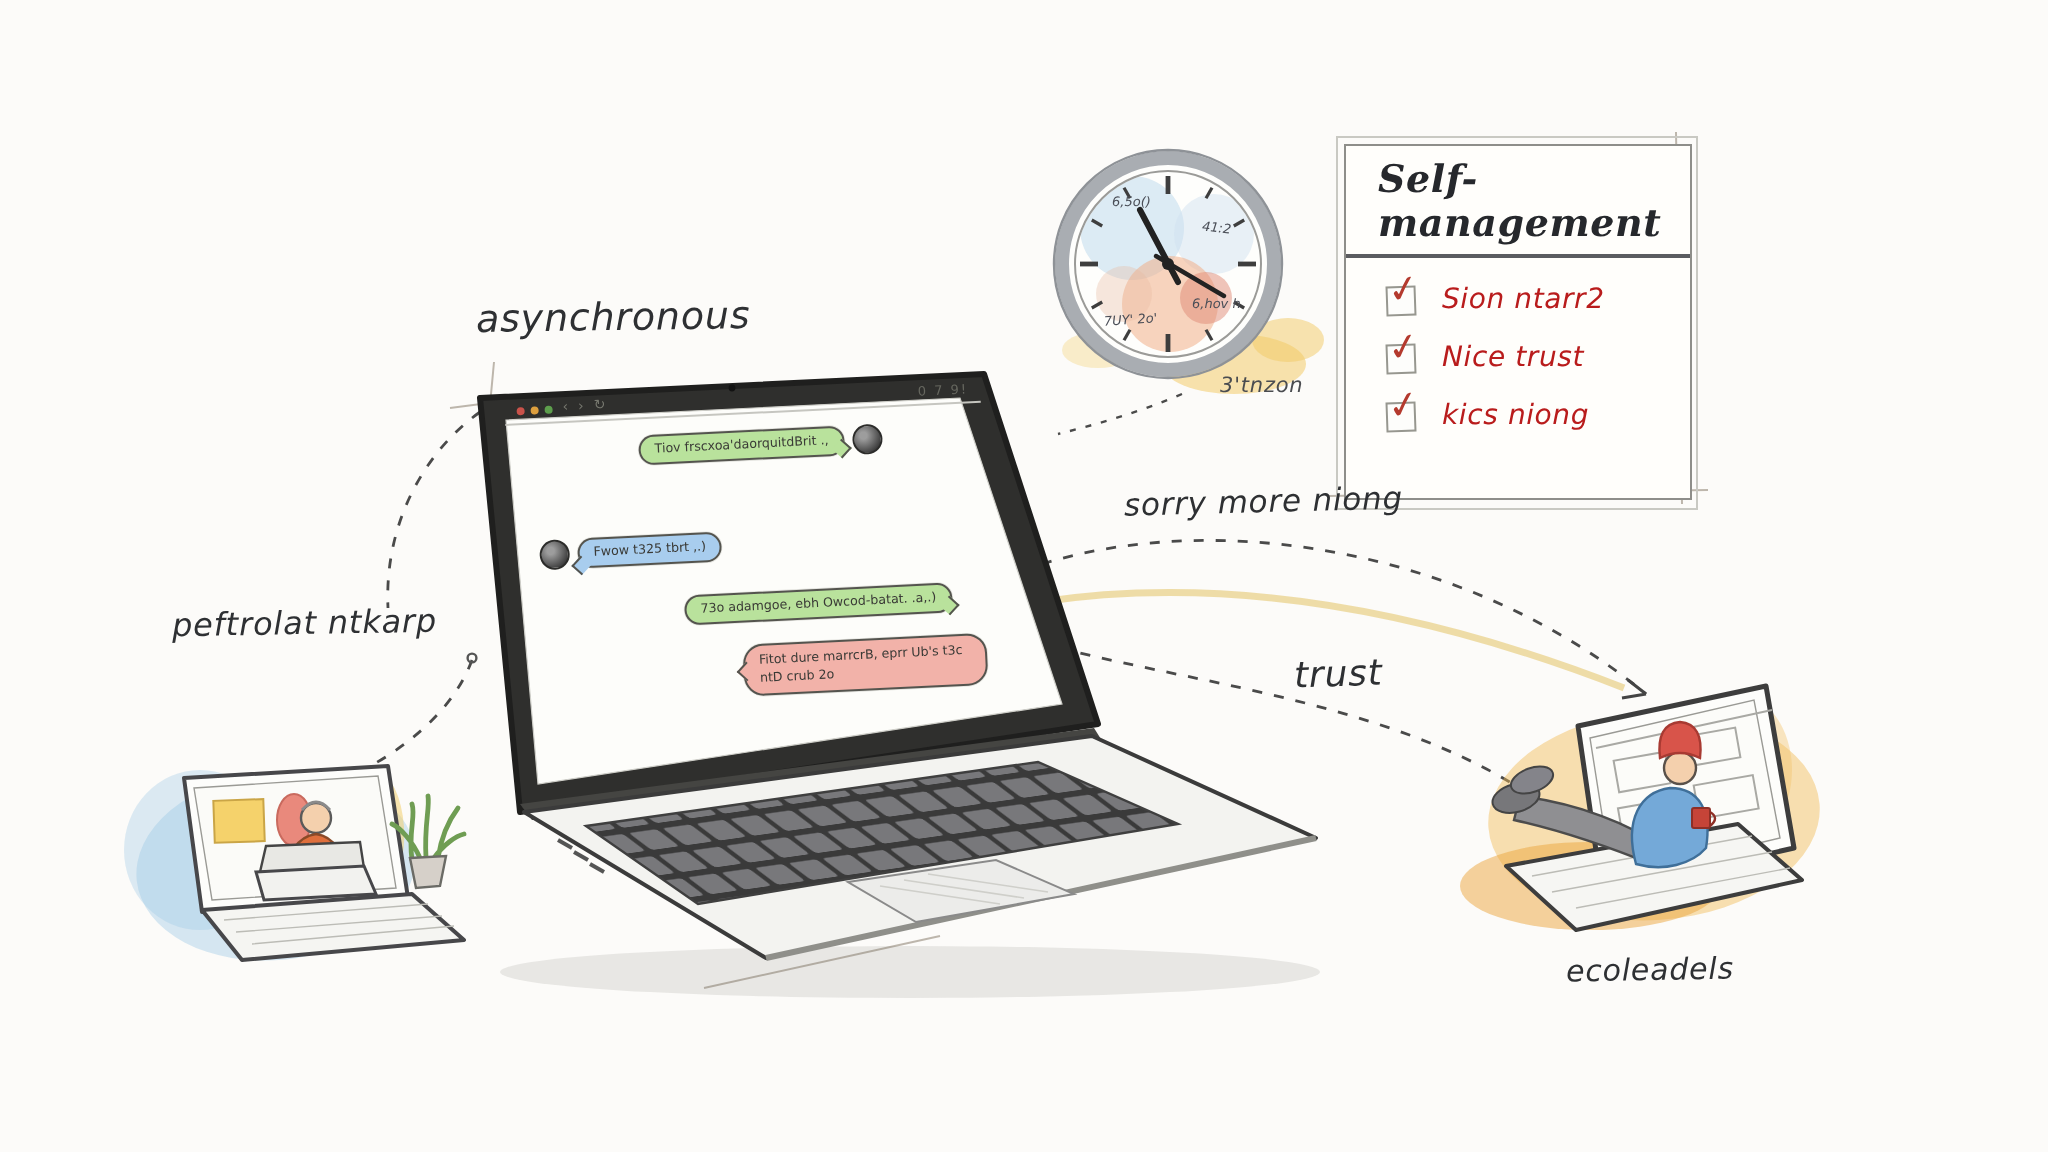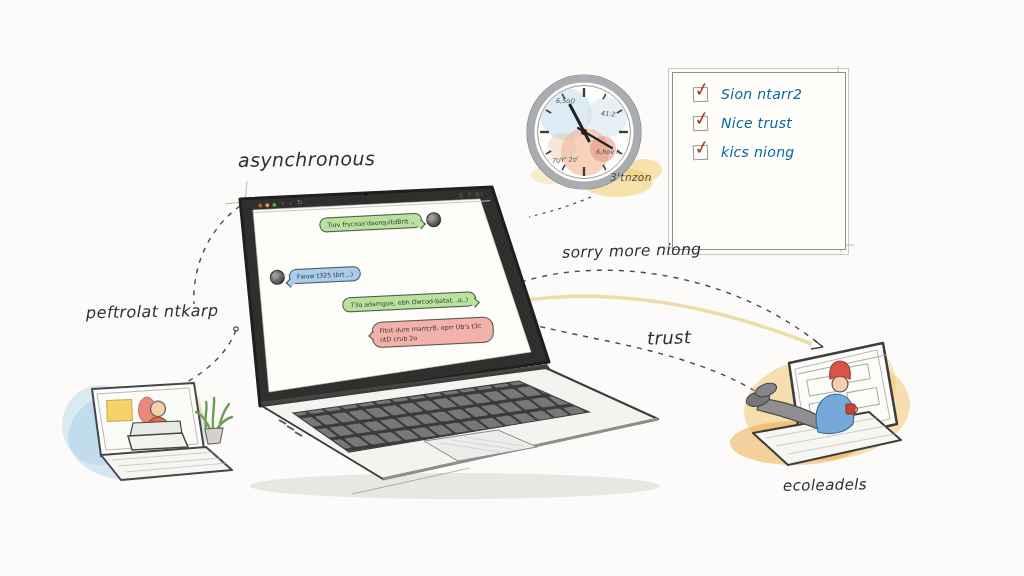--- a/index.html
+++ b/index.html
@@ -9,41 +9,41 @@
   svg{display:block;}
 
   
   .hand{position:absolute;font-family:"DejaVu Sans",sans-serif;font-style:italic;
         color:#2e3033;letter-spacing:.4px;white-space:nowrap;z-index:4;}
   .lbl-asynchronous{left:238px;top:148px;font-size:19px;transform:rotate(-.8deg);}
   .lbl-left-note{left:86px;top:302px;font-size:16px;transform:rotate(-1deg);}
   .lbl-flow{left:562px;top:242px;font-size:15.5px;transform:rotate(-1.5deg);}
   .lbl-trust{left:647px;top:327px;font-size:18px;transform:rotate(-2deg);}
   .lbl-right-caption{left:783px;top:476px;font-size:15px;transform:rotate(-1deg);}
-  .lbl-clock-note{left:610px;top:171px;font-size:10.5px;color:#4a4c50;}
+  .lbl-clock-note{left:610px;top:187px;font-size:10.5px;color:#4a4c50;}
 
   
   .scrib{position:absolute;font-size:6.5px;font-style:italic;color:#4a4e57;z-index:4;}
   .s1{left:556px;top:97px;} .s2{left:601px;top:110px;transform:rotate(6deg);}
   .s3{left:596px;top:148px;} .s4{left:552px;top:156px;transform:rotate(-4deg);}
 
   
   .checklist{position:absolute;left:672px;top:72px;width:172px;height:176px;
              background:#fffefb;border:1.6px solid #8e8e8a;z-index:3;}
   .checklist::before{content:"";position:absolute;inset:-5px -4px -6px -5px;
              border:1px solid #c9c9c3;pointer-events:none;}
   .chk-title{font-family:"DejaVu Serif",serif;font-style:italic;font-weight:bold;
              font-size:19px;color:#26282c;padding:6px 8px 4px 16px;
              border-bottom:2px solid #5b5c60;letter-spacing:.3px;}
   .chk-item{position:relative;display:flex;align-items:center;gap:13px;margin:13px 0 0 20px;}
   .chk-box{width:13px;height:13px;border:1.6px solid #97978f;background:#fdfdfb;
            position:relative;flex:0 0 auto;transform:rotate(-2deg);}
   .chk-mark{position:absolute;left:0;top:-10px;font-size:19px;font-weight:bold;
             color:#b43a2e;transform:rotate(-8deg);font-style:normal;}
-  .chk-label{font-style:italic;font-size:14px;color:#0369a1;letter-spacing:.3px;}
+  .chk-label{font-style:italic;font-size:14px;color:#b91c1c;letter-spacing:.3px;}
 
   
   .chat{position:absolute;left:252px;top:199px;width:238px;height:170px;
         transform:rotate(-2.8deg);transform-origin:top left;z-index:3;}
   .chat-toolbar{display:flex;align-items:center;gap:3px;height:13px;
         border-bottom:1px solid #c6c6c0;padding:0 6px;}
   .dot{width:4px;height:4px;border-radius:50%;}
   .dot-r{background:#c9524a;} .dot-y{background:#dd9f3e;} .dot-g{background:#5d9e4c;}
   .nav{font-size:7px;color:#77786f;line-height:1;margin-left:2px;font-style:normal;}
   .statusbar{margin-left:auto;font-size:6.5px;color:#66675f;letter-spacing:1px;}
@@ -203,20 +203,21 @@
 <span class="hand lbl-trust">trust</span>
 <span class="hand lbl-right-caption">ecoleadels</span>
 <span class="hand lbl-clock-note">3'tnzon</span>
 
 <span class="scrib s1">6,5o()</span>
 <span class="scrib s2">41:2</span>
 <span class="scrib s3">6,hov h</span>
 <span class="scrib s4">7UY' 2o'</span>
 
 <div class="checklist">
+  <div class="chk-title">Self-management</div>
   <div class="chk-item">
     <span class="chk-box">
       <span class="chk-mark">✓</span>
     </span>
     <span class="chk-label">Sion ntarr2</span>
   </div>
   <div class="chk-item">
     <span class="chk-box">
       <span class="chk-mark">✓</span>
     </span>

